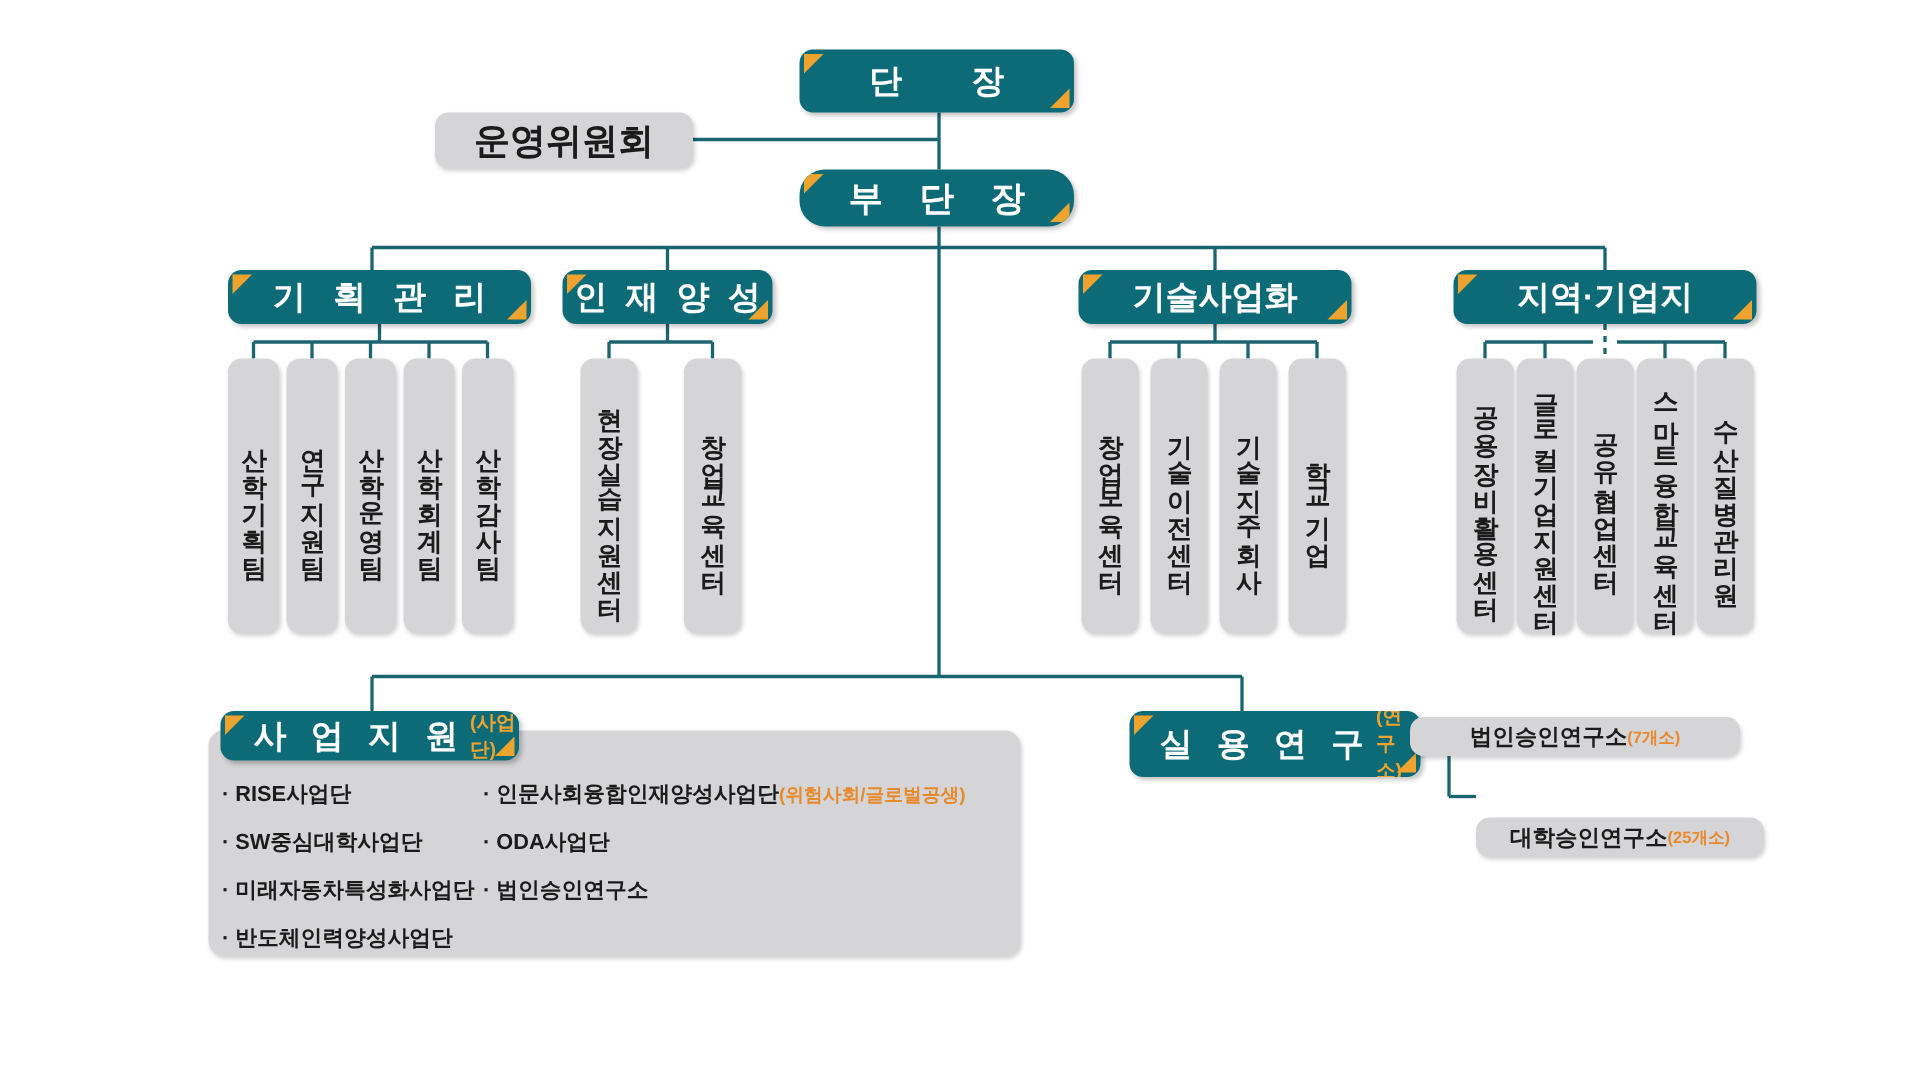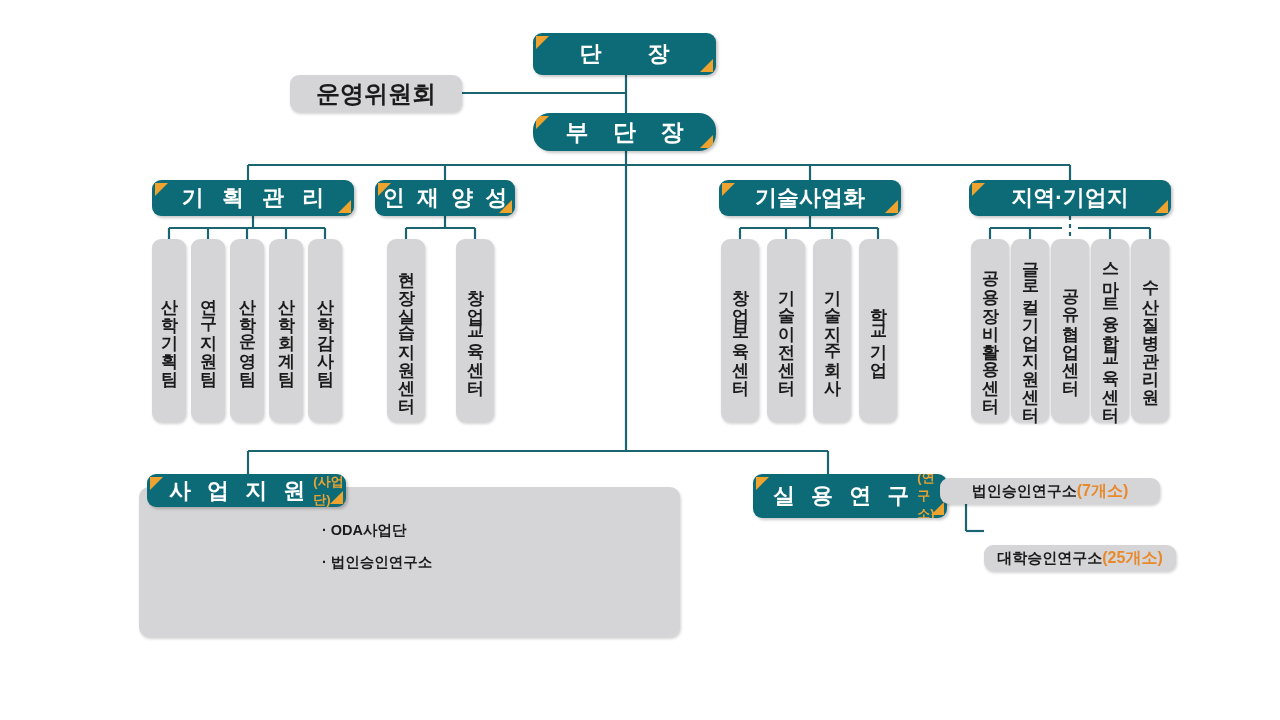--- a/index.html
+++ b/index.html
@@ -126,21 +126,21 @@
 
   #box-res{
     left:753px;top:474px;width:194px;height:44px;
     font-size:22px;align-items:center;justify-content:flex-start;
     padding-left:20px;box-sizing:border-box;
   }
   #box-res .ttl{letter-spacing:5px;}
 
   #res1{left:940px;top:478px;width:220px;height:26px;font-size:15px;font-weight:bold;}
   #res2{left:984px;top:545px;width:192px;height:26px;font-size:15px;font-weight:bold;}
-  .cnt{color:#e8892b;font-size:16px;font-weight:bold;}
+  .cnt{color:#e8892b;font-size:11px;font-weight:bold;}
 </style>
 </head>
 <body>
 
 <div id="chart">
 
   <svg id="wires" viewBox="0 0 1280 720">
     <g stroke="#1b6570" stroke-width="2.2" fill="none" stroke-linecap="butt">
 
       <line x1="626" y1="75" x2="626" y2="113"></line>
@@ -275,22 +275,39 @@
     <span class="vert">수산질병관리원</span>
   </div>
 
   <div id="panel-biz"></div>
 
   <div class="tbox" id="box-biz">
     <span class="ttl">사 업 지 원</span>
     <span class="suffix">(사업단)</span>
   </div>
 
+  <div class="bizlist" id="biz-col-a">
+    <div class="li">
+      <span class="dot">·</span><span>RISE사업단</span>
+    </div>
+    <div class="li">
+      <span class="dot">·</span><span>SW중심대학사업단</span>
+    </div>
+    <div class="li">
+      <span class="dot">·</span><span>미래자동차특성화사업단</span>
+    </div>
+    <div class="li">
+      <span class="dot">·</span><span>반도체인력양성사업단</span>
+    </div>
+  </div>
 
   <div class="bizlist" id="biz-col-b">
+    <div class="li">
+      <span class="dot">·</span><span>인문사회융합인재양성사업단</span><span class="hl">(위험사회/글로벌공생)</span>
+    </div>
     <div class="li">
       <span class="dot">·</span><span>ODA사업단</span><span class="hl"></span>
     </div>
     <div class="li">
       <span class="dot">·</span><span>법인승인연구소</span><span class="hl"></span>
     </div>
   </div>
 
   <div class="tbox" id="box-res">
     <span class="ttl">실 용 연 구</span>

